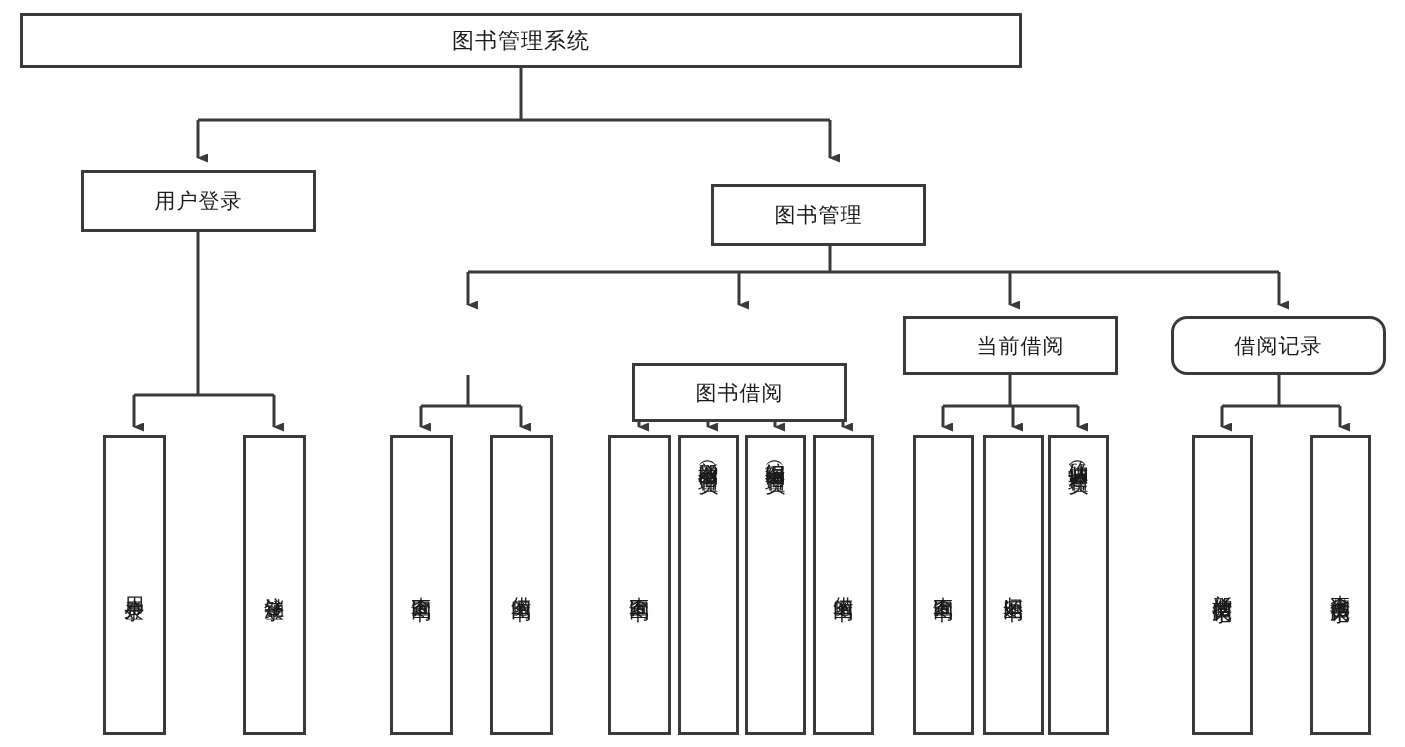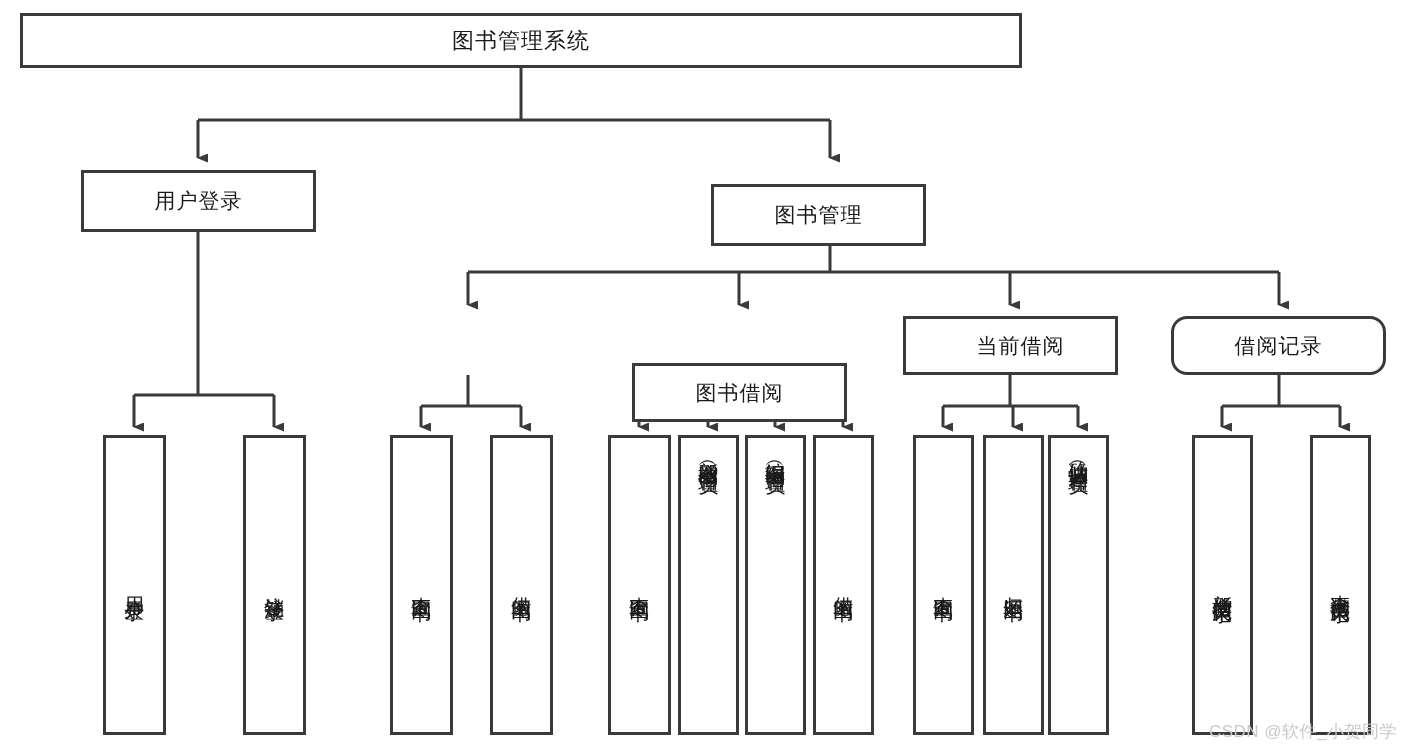--- a/index.html
+++ b/index.html
@@ -131,15 +131,14 @@
     <span class="vtext">确认归还（管理员）</span>
   </div>
 
   <div class="node v mid" style="left:1192px;top:435px;width:61px;height:300px;">
     <span class="vtext">新增借阅记录</span>
   </div>
   <div class="node v mid" style="left:1310px;top:435px;width:61px;height:300px;">
     <span class="vtext">查询借阅记录</span>
   </div>
 
-  <div class="watermark">CSDN @软件_小贺同学</div>
 
 </div>
 
 </body></html>

